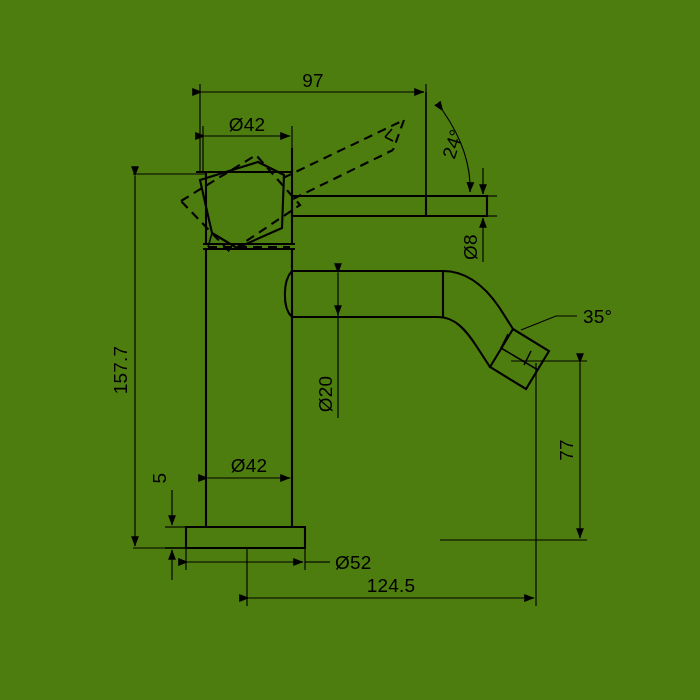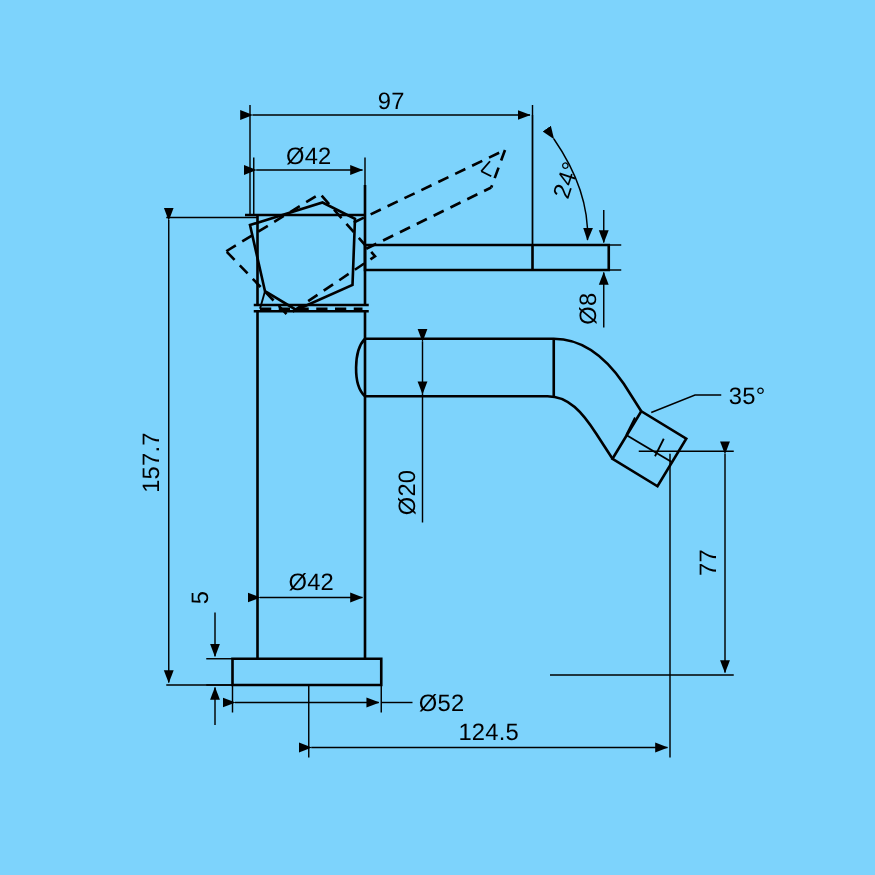--- a/index.html
+++ b/index.html
@@ -10,21 +10,21 @@
   body {
     width: 700px;
     height: 700px;
     font-family: "Liberation Sans", sans-serif;
     overflow: hidden;
   }
   #drawing-root {
     position: relative;
     width: 700px;
     height: 700px;
-    background: #7dd3fc;
+    background: #4d7c0f;
   }
   svg#cad {
     display: block;
     width: 700px;
     height: 700px;
   }
   .obj {
     fill: none;
     stroke: #000000;
     stroke-width: 2.1;

